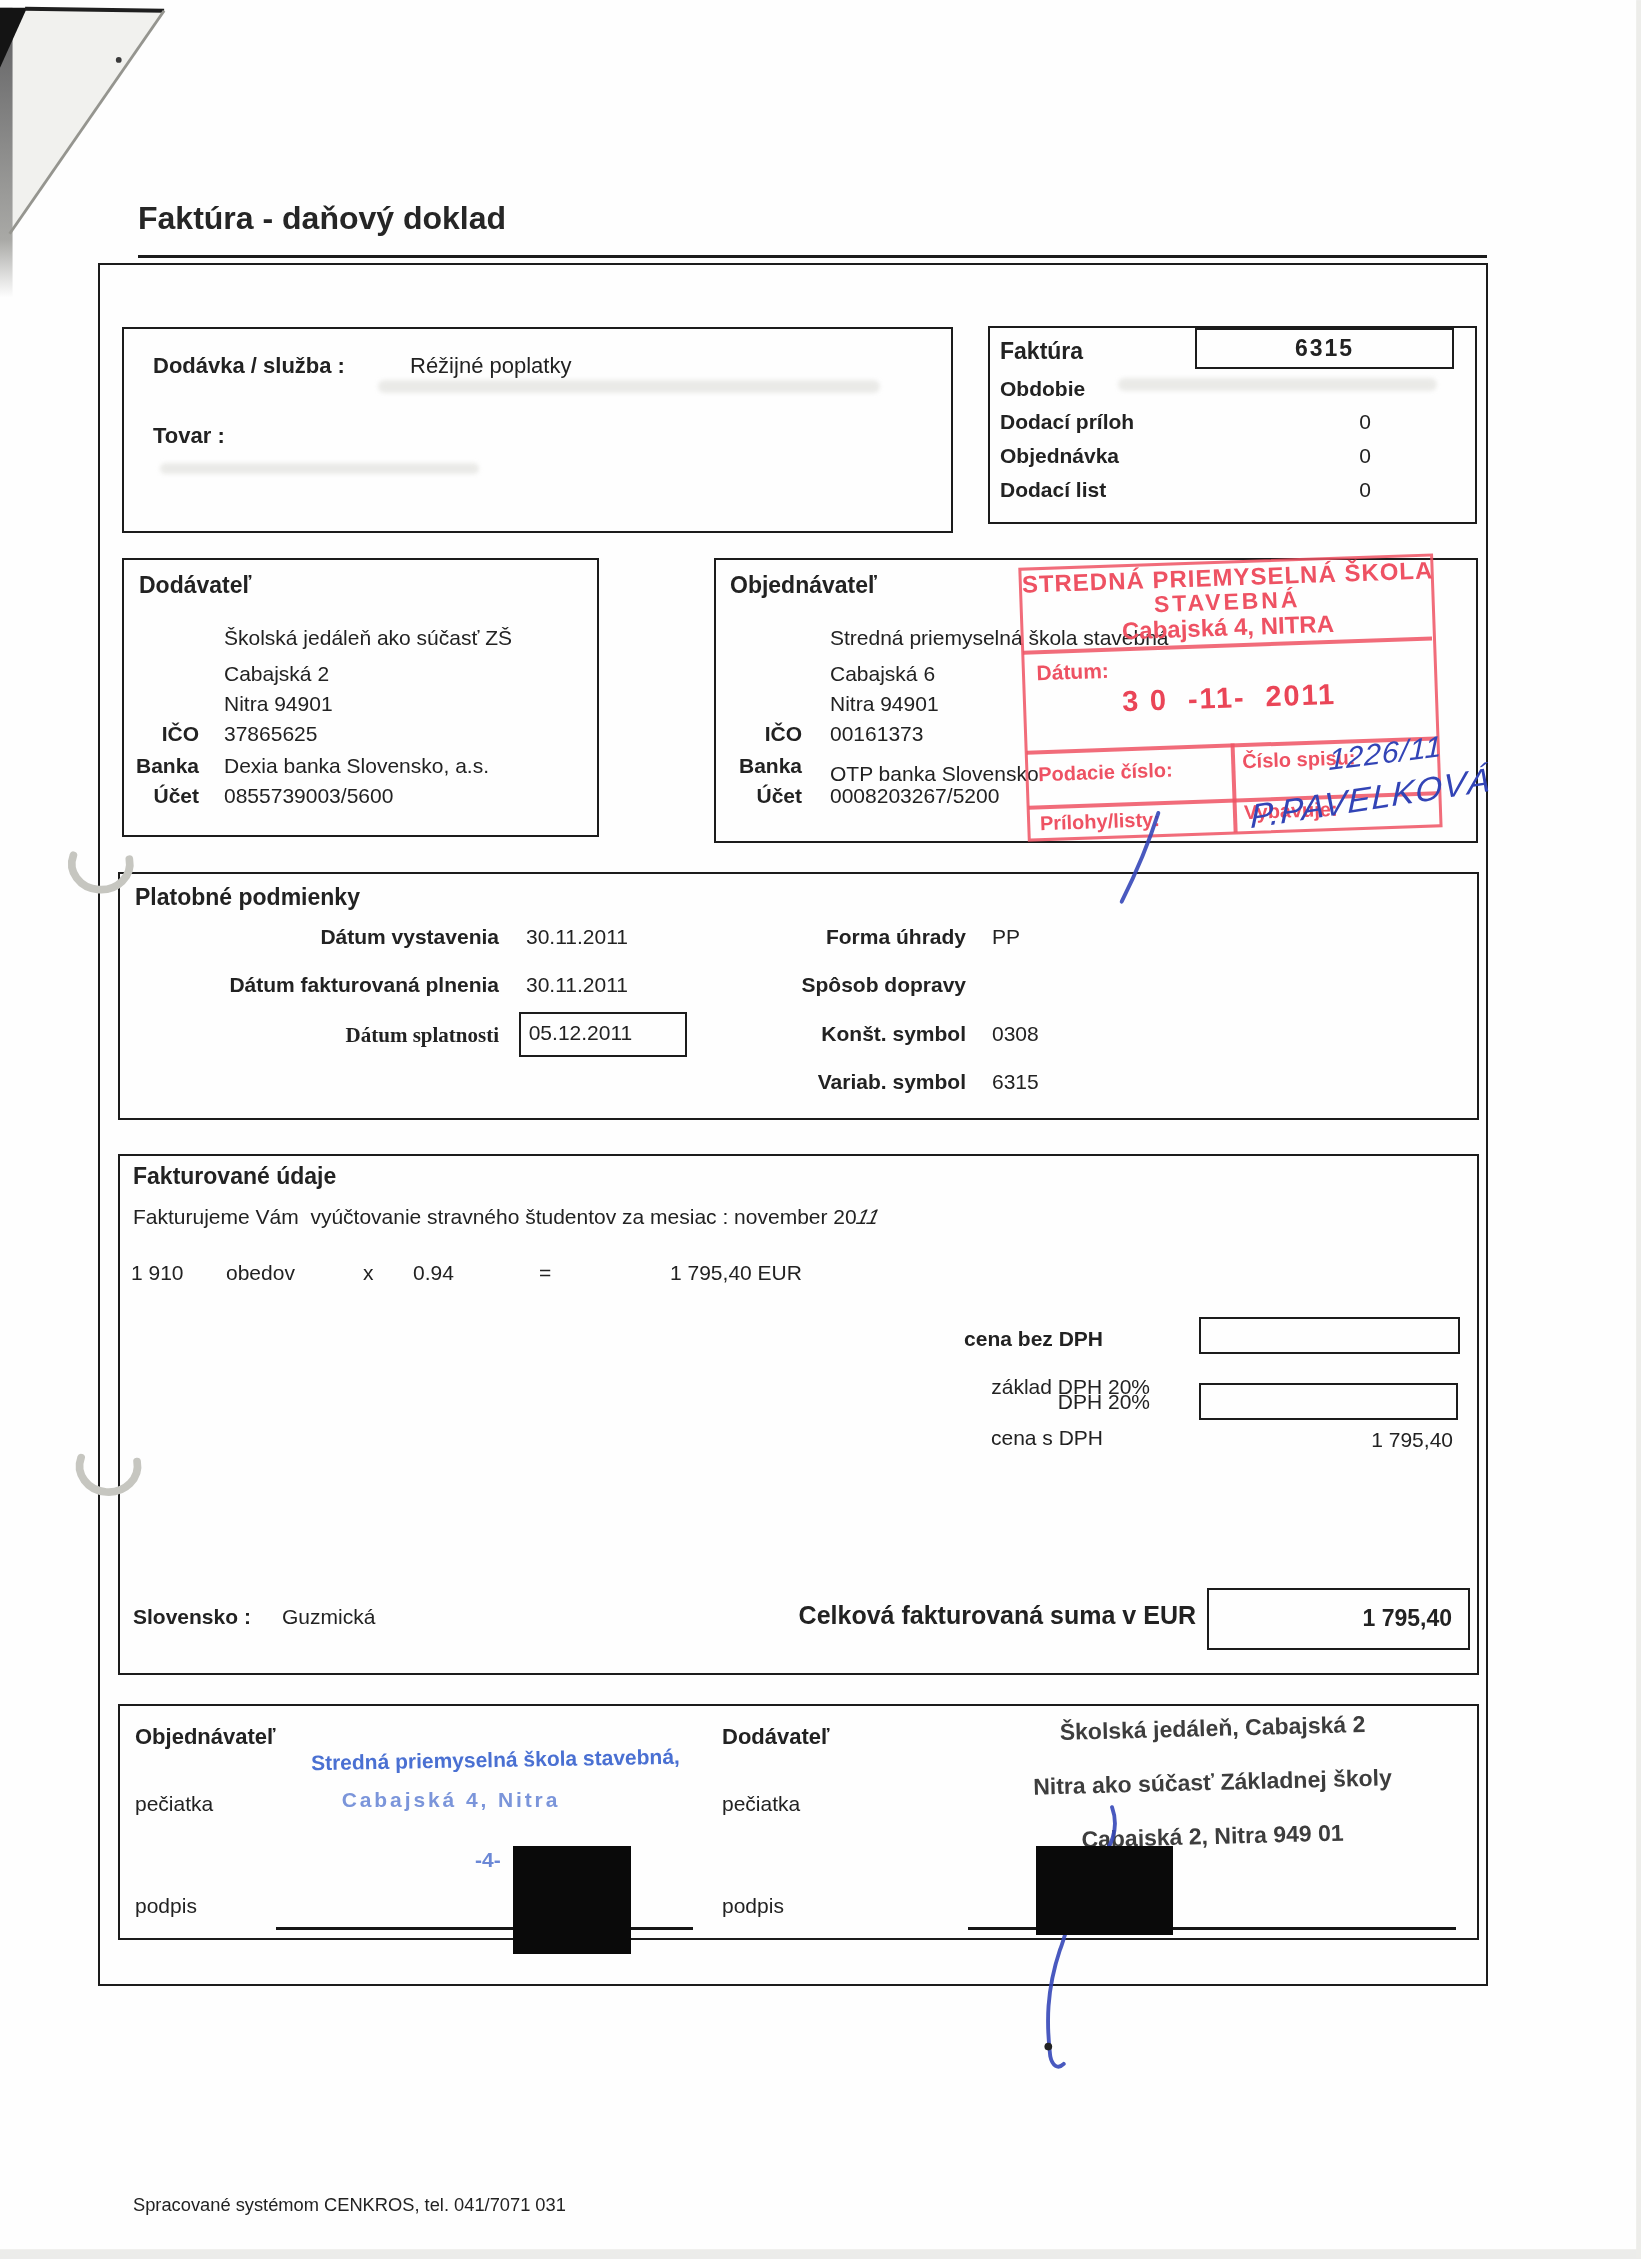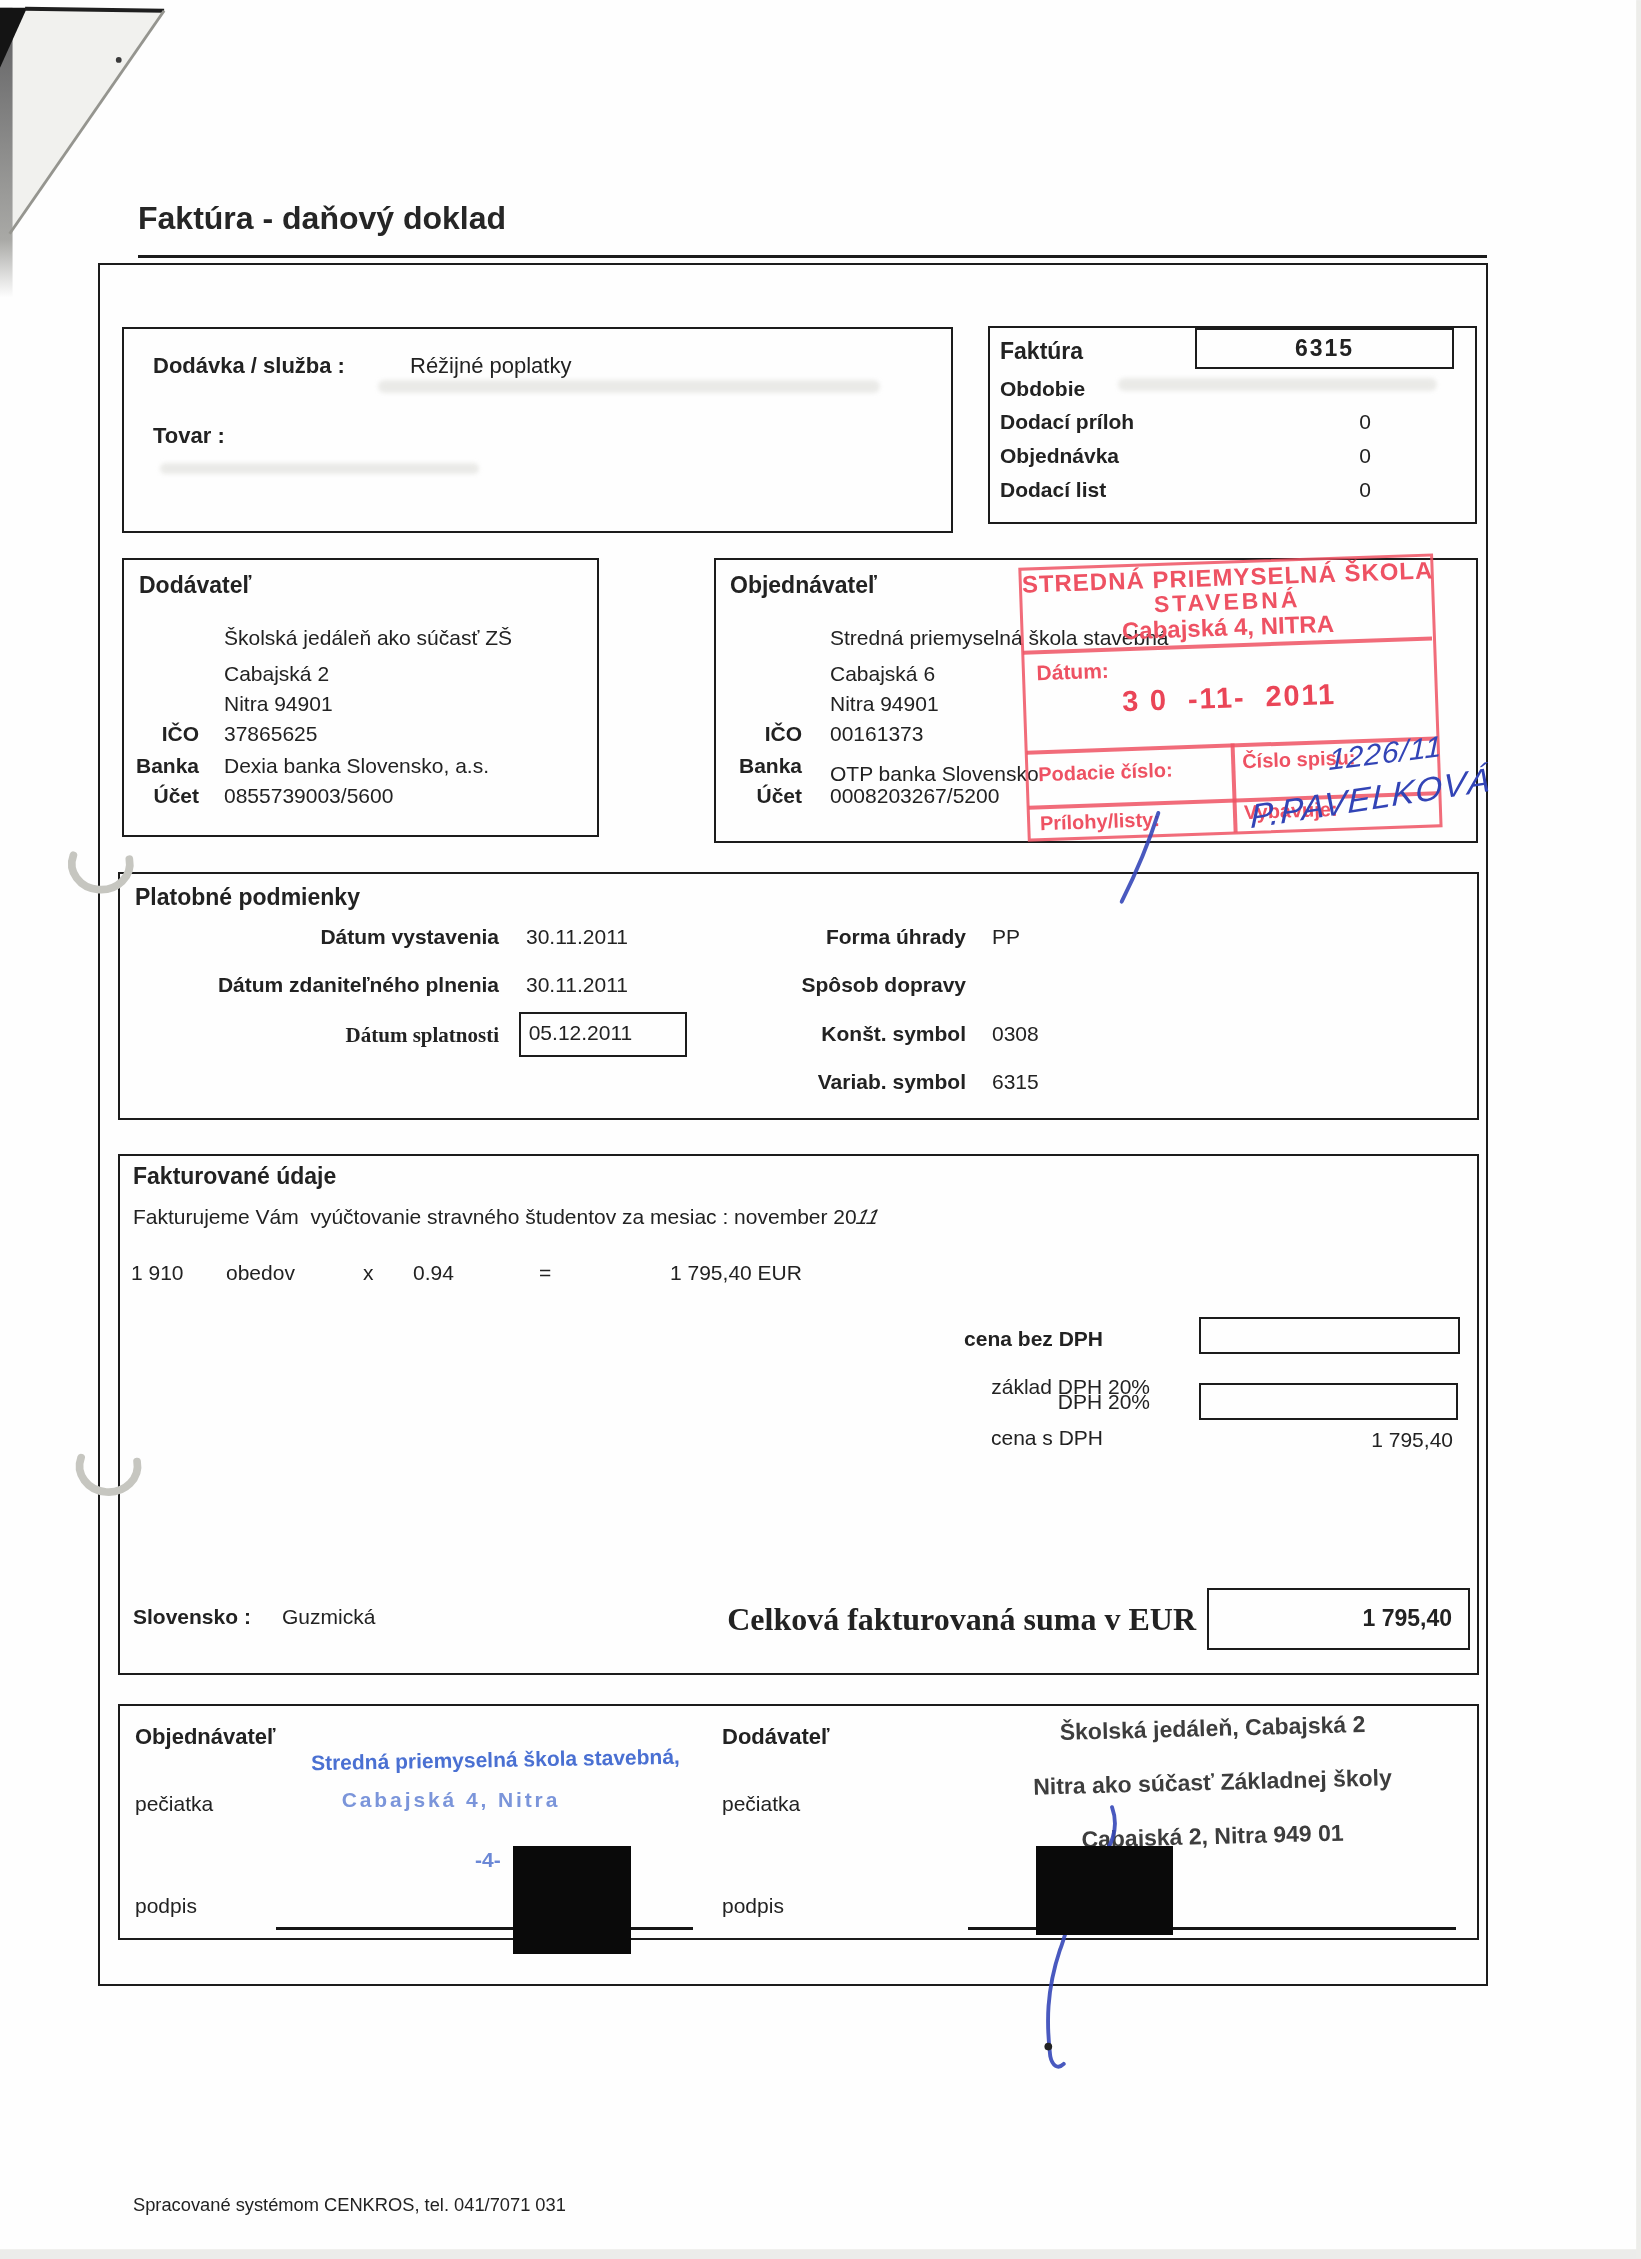--- a/index.html
+++ b/index.html
@@ -110,21 +110,21 @@
     <div class="rsline" style="top:235px;"></div>
     <div class="rt" style="left:9.7px;top:242px;font-size:20px;">Prílohy/listy:</div>
     <div class="rt" style="left:214px;top:238px;font-size:20px;">Vybavuje:</div>
     <div class="rt ink hand" style="left:222px;top:220px;font-size:34px;font-weight:normal;transform:skewX(-10deg) rotate(-7deg);">P.PAVELKOVÁ</div>
   </div>
 
   <div class="box" style="left:118px;top:872px;width:1357px;height:244px;"></div>
   <div class="t sect" style="left:135px;top:884px;">Platobné podmienky</div>
   <div class="t b ra" style="left:209px;top:925px;width:290px;">Dátum vystavenia</div>
   <div class="t" style="left:526px;top:925px;">30.11.2011</div>
-  <div class="t b ra" style="left:209px;top:973px;width:290px;">Dátum zdaniteľného plnenia</div>
+  <div class="t b ra" style="left:209px;top:973px;width:290px;">Dátum fakturovaná plnenia</div>
   <div class="t" style="left:526px;top:973px;">30.11.2011</div>
   <div class="t b ra" style="left:209px;top:1023px;width:290px;font-family:Liberation Serif, serif;">Dátum splatnosti</div>
   <div class="vbox" style="left:519px;top:1012px;width:164px;height:41px;">
     <div class="t" style="left:7.7px;top:6.8px;">05.12.2011</div>
   </div>
   <div class="t b ra" style="left:676px;top:925px;width:290px;">Forma úhrady</div>
   <div class="t" style="left:992px;top:925px;">PP</div>
   <div class="t b ra" style="left:676px;top:973px;width:290px;">Spôsob dopravy</div>
   <div class="t" style="left:992px;top:973px;"></div>
   <div class="t b ra" style="left:676px;top:1022px;width:290px;">Konšt. symbol</div>
@@ -145,21 +145,21 @@
   <div class="t b ra" style="left:772px;top:1327px;width:331px;">cena bez DPH</div>
   <div class="vbox" style="left:1199px;top:1317px;width:257px;height:33px;"></div>
   <div class="t ra" style="left:772px;top:1359px;width:378px;margin-top:16px;">základ DPH 20%</div>
   <div class="t ra" style="left:772px;top:1390px;width:378px;">DPH 20%</div>
   <div class="vbox" style="left:1199px;top:1383px;width:255px;height:33px;"></div>
   <div class="t ra" style="left:772px;top:1426px;width:331px;">cena s DPH</div>
   <div class="t ra" style="left:1260px;top:1428px;width:193px;">1 795,40</div>
 
   <div class="t b" style="left:133px;top:1605px;">Slovensko :</div>
   <div class="t" style="left:282px;top:1605px;">Guzmická</div>
-  <div class="t b ra" style="left:657px;top:1601px;width:539px;font-size:32px;font-family:Liberation Serif, serif;">Celková fakturovaná suma v EUR</div>
+  <div class="t b ra" style="left:657px;top:1601px;width:539px;font-size:25px;">Celková fakturovaná suma v EUR</div>
   <div class="vbox" style="left:1207px;top:1588px;width:259px;height:58px;">
     <div class="t b ra" style="left:0;top:14.5px;width:243px;font-size:23px;">1 795,40</div>
   </div>
 
   <div class="box" style="left:118px;top:1704px;width:1357px;height:232px;"></div>
   <div class="t b" style="left:135px;top:1724px;font-size:22px;">Objednávateľ</div>
   <div class="t" style="left:135px;top:1792px;">pečiatka</div>
   <div class="t" style="left:135px;top:1894px;">podpis</div>
   <div class="t bluestamp" style="left:311px;top:1748px;width:367px;font-size:21px;transform:rotate(-1deg);">Stredná priemyselná škola stavebná,</div>
   <div class="t bluestamp ctr" style="left:311px;top:1788px;width:280px;font-size:21px;letter-spacing:2.9px;color:#7b95da;">Cabajská 4, Nitra</div>

